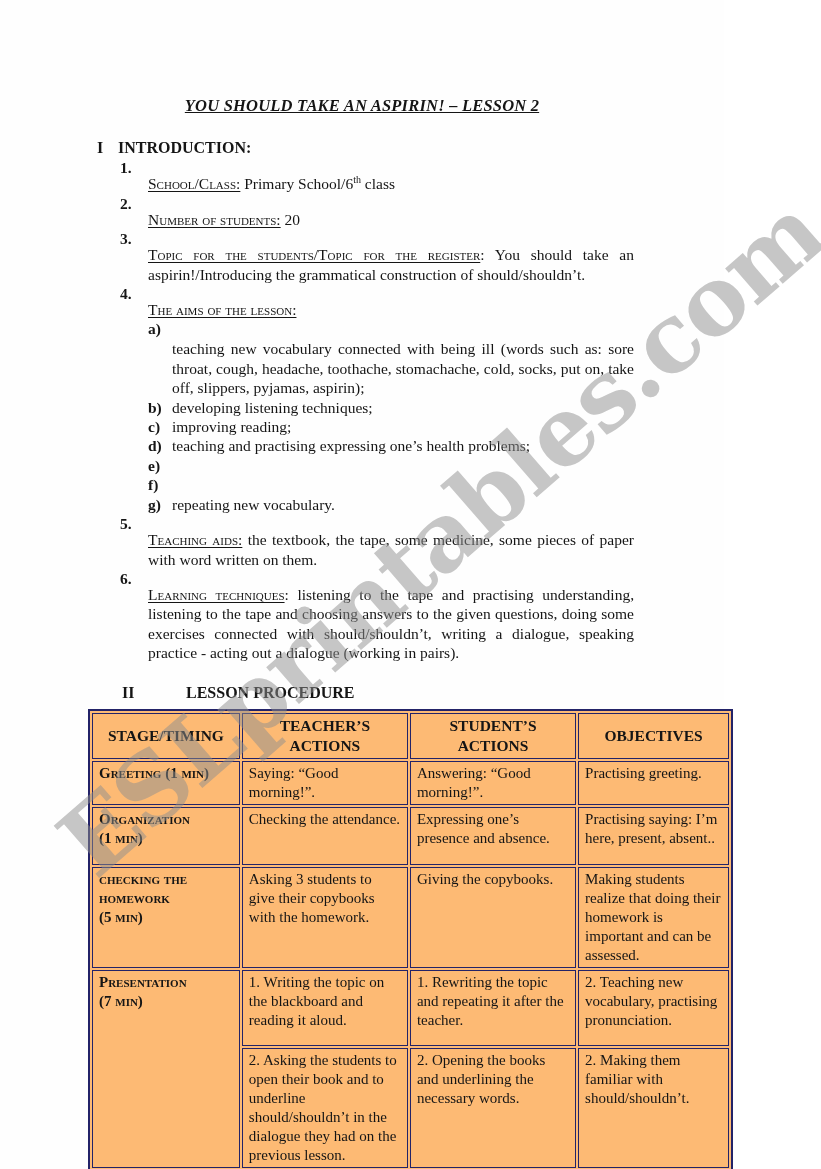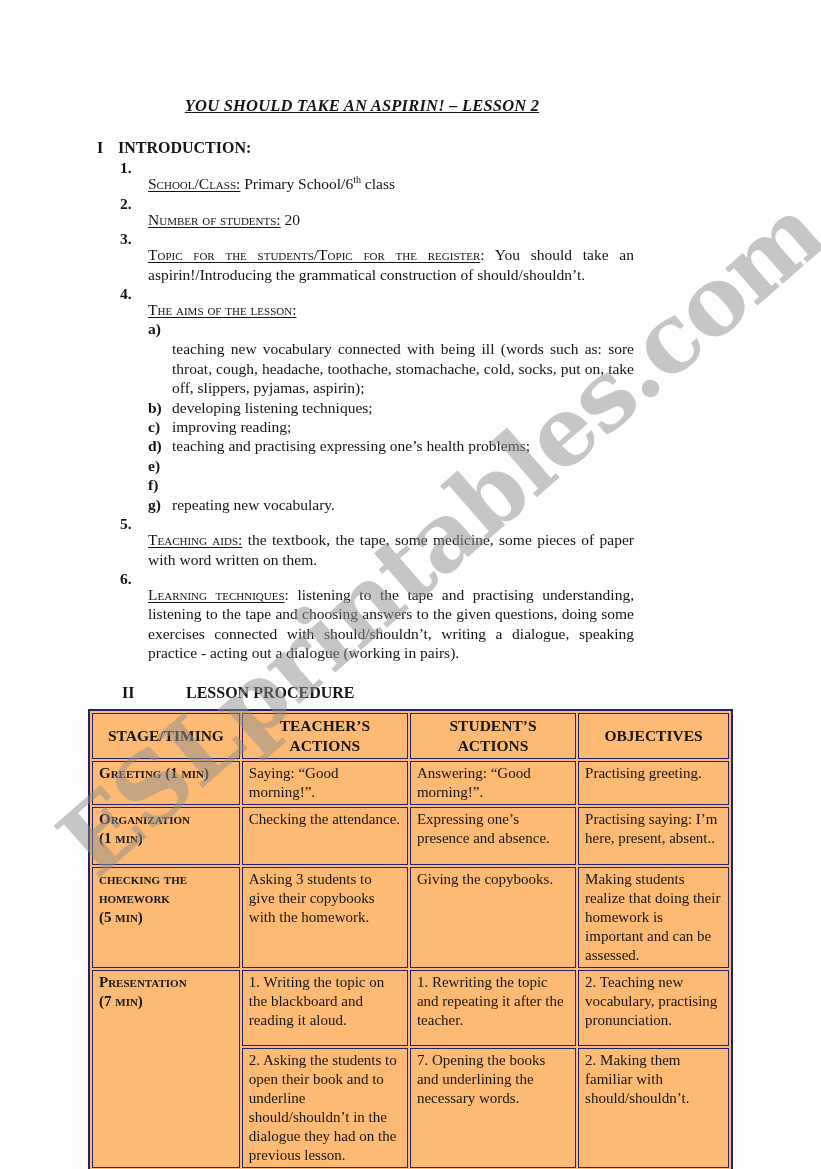--- a/index.html
+++ b/index.html
@@ -288,21 +288,21 @@
           <div>Presentation</div>
           <div>(7 min)</div>
         </td>
         <td>1. Writing the topic on the blackboard and reading it aloud.</td>
         <td>1. Rewriting the topic and repeating it after the teacher.</td>
         <td>2. Teaching new vocabulary, practising pronunciation.</td>
       </tr>
 
       <tr class="r4b">
         <td><span>2. Asking the students to open their book and to underline </span><span class="it">should/shouldn’t</span><span> in the dialogue they had on the previous lesson.</span></td>
-        <td>7. Opening the books and underlining the necessary words.</td>
+        <td>2. Opening the books and underlining the necessary words.</td>
         <td><span>2. Making them familiar with </span><span class="it">should/shouldn’t</span><span>.</span></td>
       </tr>
     </tbody>
   </table>
 
   <div class="watermark">ESLprintables.com</div>
 
 </div>
 
 </body></html>

